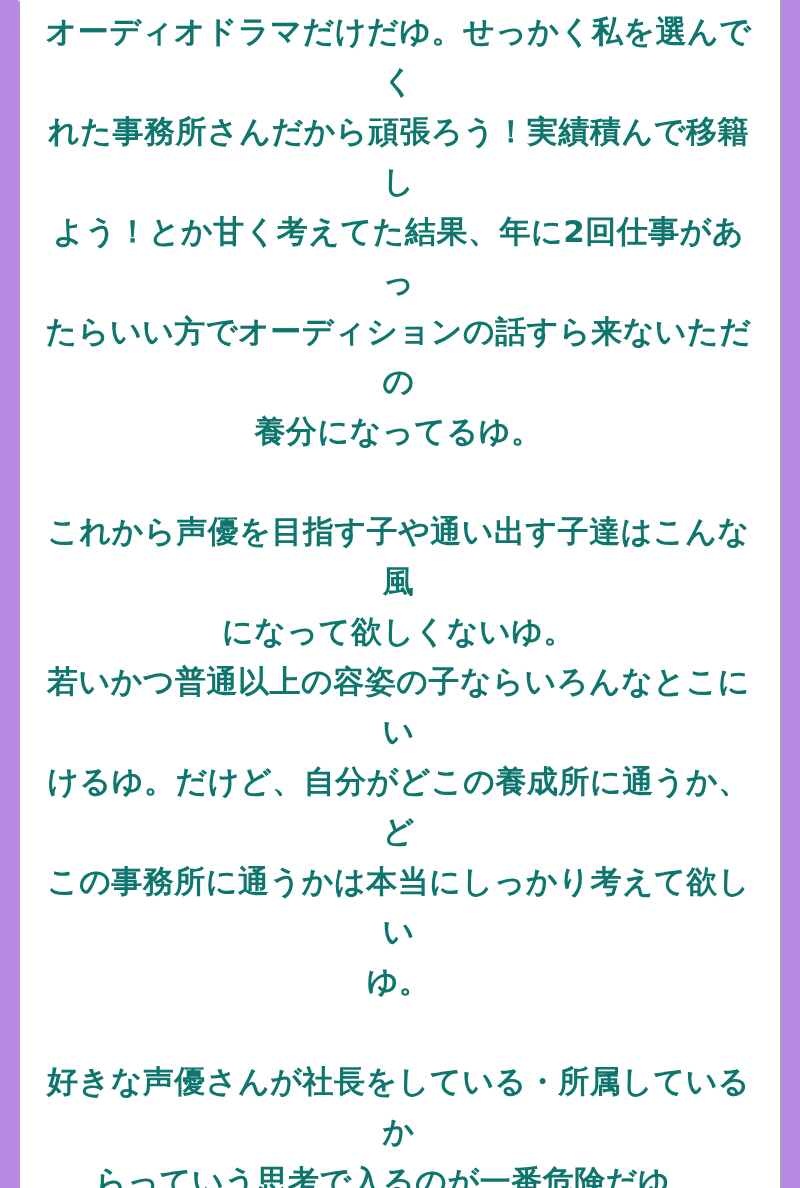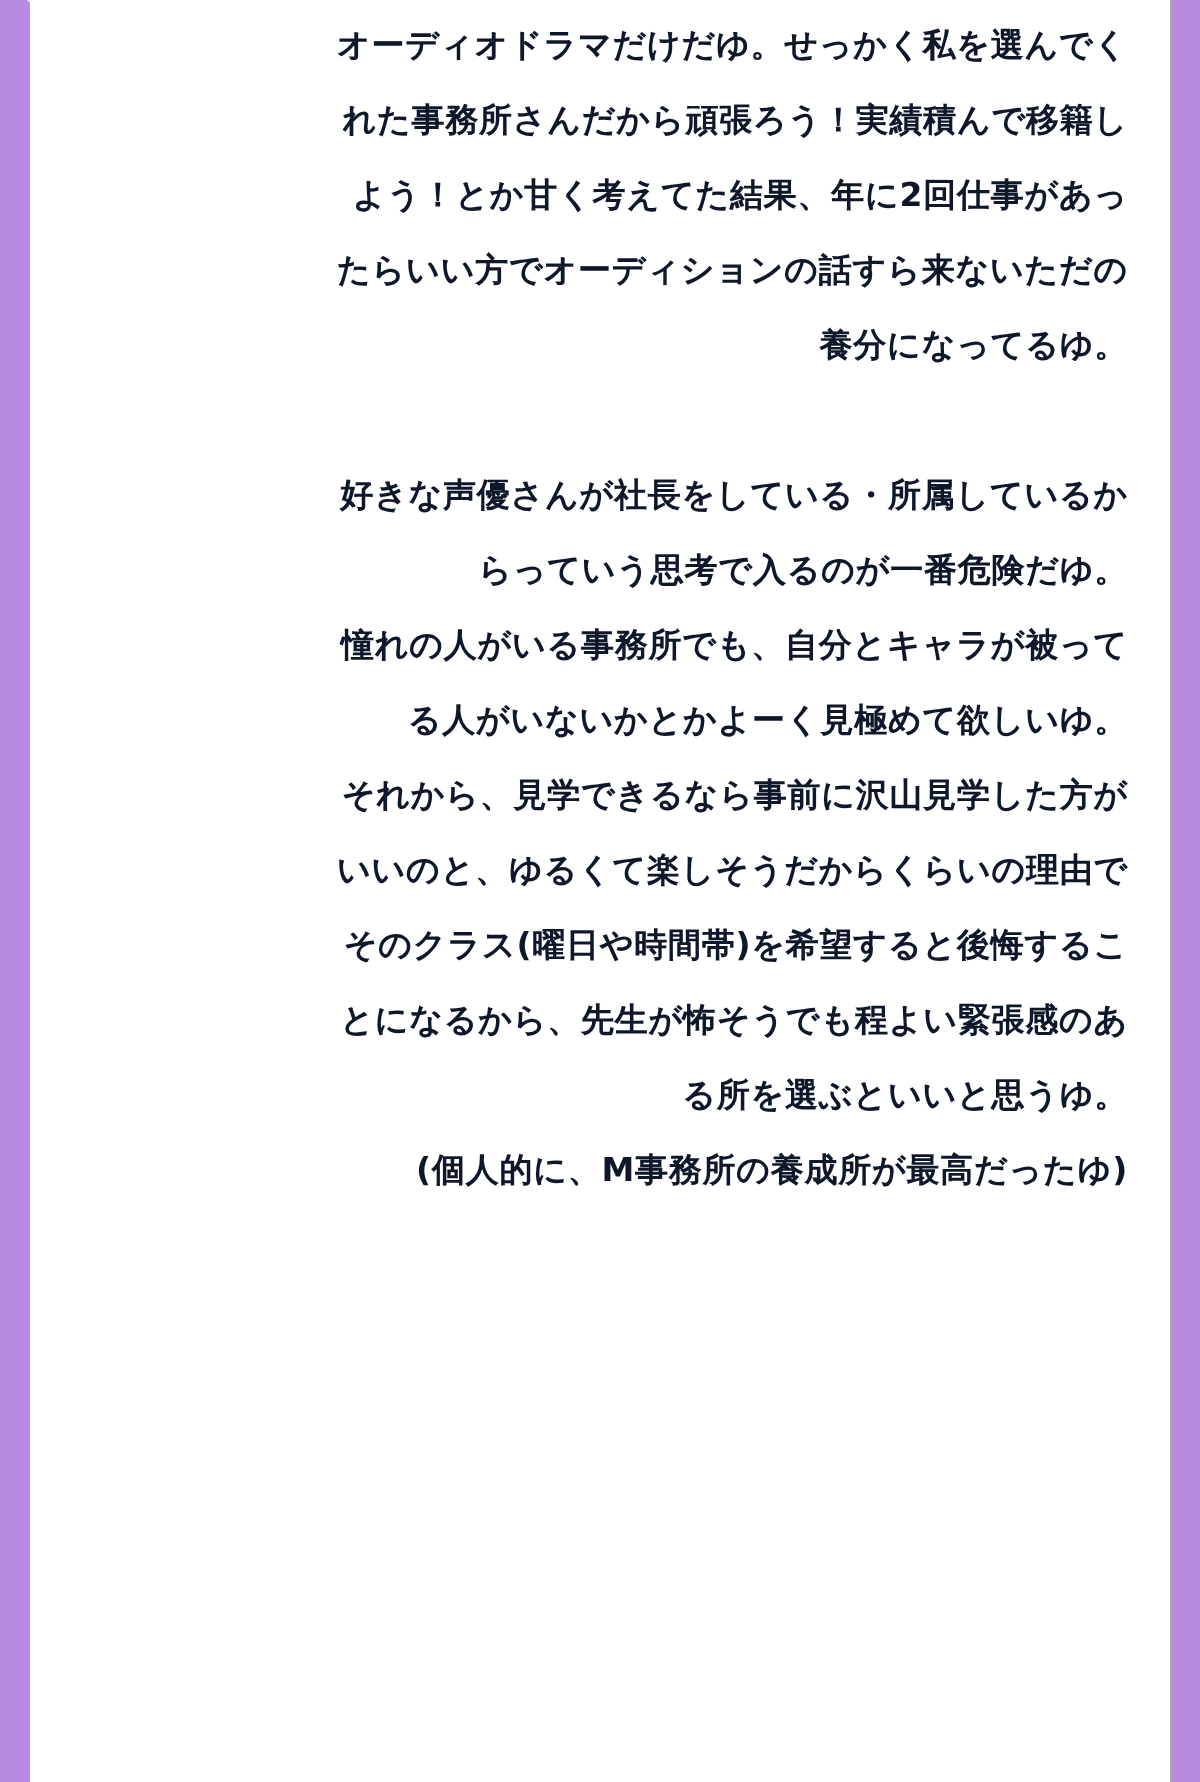--- a/index.html
+++ b/index.html
@@ -35,44 +35,50 @@
     }
     .content {
       position: absolute;
       left: 45px;
       right: 48px;
       top: 6px;
     }
     .para {
       margin: 0 0 50px 0;
       white-space: pre-line;
-      font-size: 22px;
+      font-size: 31px;
       line-height: 50px;
       font-weight: 600;
       letter-spacing: 0.5px;
-      color: #0f172a;
-      text-align: right;
+      color: #0f766e;
+      text-align: center;
     }
     .para:last-child {
       margin-bottom: 0;
     }
   </style>
 </head>
 <body>
 
 <div class="stage">
   <div class="side-bar left"></div>
   <div class="side-bar right"></div>
 
   <div class="content">
     <p class="para">オーディオドラマだけだゆ。せっかく私を選んでく
 れた事務所さんだから頑張ろう！実績積んで移籍し
 よう！とか甘く考えてた結果、年に2回仕事があっ
 たらいい方でオーディションの話すら来ないただの
 養分になってるゆ。</p>
+    <p class="para">これから声優を目指す子や通い出す子達はこんな風
+になって欲しくないゆ。
+若いかつ普通以上の容姿の子ならいろんなとこにい
+けるゆ。だけど、自分がどこの養成所に通うか、ど
+この事務所に通うかは本当にしっかり考えて欲しい
+ゆ。</p>
     <p class="para">好きな声優さんが社長をしている・所属しているか
 らっていう思考で入るのが一番危険だゆ。
 憧れの人がいる事務所でも、自分とキャラが被って
 る人がいないかとかよーく見極めて欲しいゆ。
 それから、見学できるなら事前に沢山見学した方が
 いいのと、ゆるくて楽しそうだからくらいの理由で
 そのクラス(曜日や時間帯)を希望すると後悔するこ
 とになるから、先生が怖そうでも程よい緊張感のあ
 る所を選ぶといいと思うゆ。
 (個人的に、M事務所の養成所が最高だったゆ)</p>

